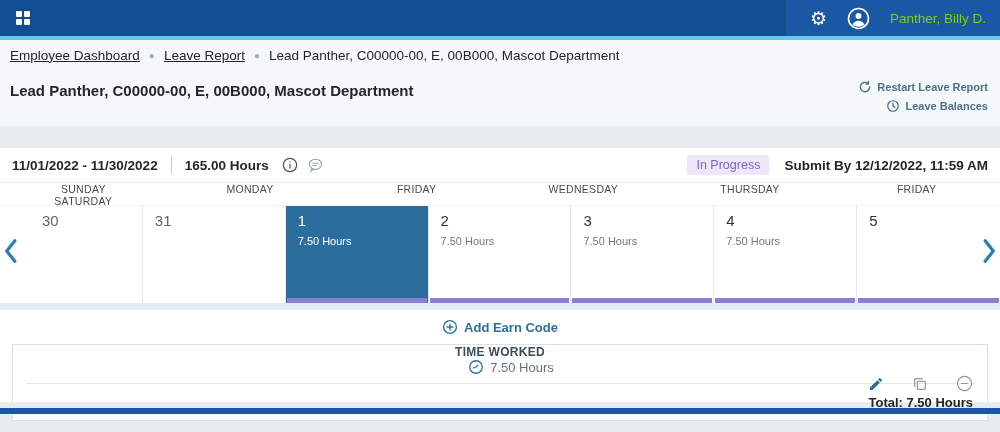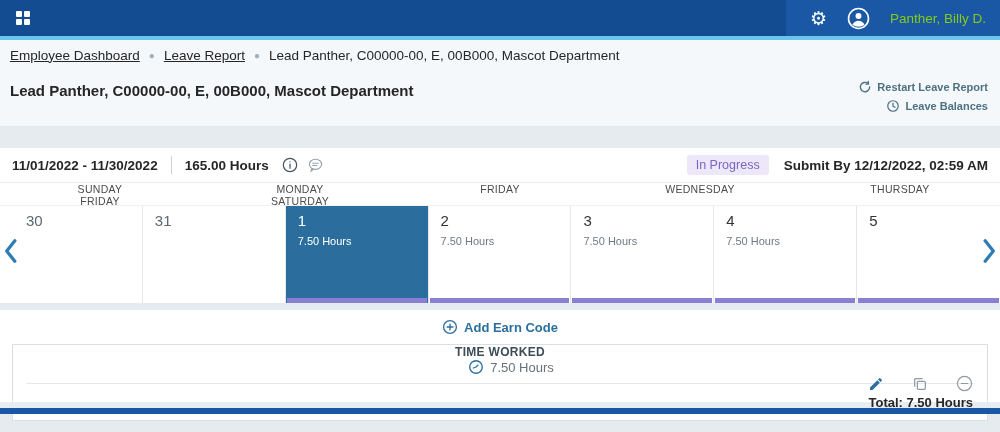--- a/index.html
+++ b/index.html
@@ -30,21 +30,21 @@
   
   .cal-card { position:relative; background:#fff; }
   .period-bar { height:35px; display:flex; align-items:center; padding:0 12px; border-bottom:1px solid #e8edf0;gap:44px; }
   .pb-left { display:flex; align-items:center; }
   .pb-bold { font-size:13.5px; font-weight:bold; }
   .pb-divider { width:1px; height:18px; background:#c9d1d7; margin:0 13px; }
   .pb-icon { margin-left:13px; display:flex; align-items:center; cursor:pointer; }
   .pb-right { margin-left:auto; display:flex; align-items:center; gap:15px; }
   .status-badge { background:#ece7f9; color:#7e64c6; font-size:12.5px; padding:3px 9px; border-radius:3px; }
 
-  .day-header { height:22px; display:grid; grid-template-columns:repeat(5,1fr); align-items:center; }
+  .day-header { height:22px; display:grid; grid-template-columns:repeat(6,1fr); align-items:center; }
   .day-header span { text-align:center; font-size:10.5px; color:#4b4b4b; letter-spacing:.3px; }
 
   .cal-cells { display:grid; grid-template-columns:repeat(7,1fr); height:98px; border-top:1px solid #f0f2f4; }
   .cal-cell { position:relative; padding:6px 12px; border-right:1px solid #e2e7ea; cursor:pointer; }
   .cal-cell:last-child { border-right:none; }
   .day-num { font-size:15px; color:#333; }
   .cal-cell.out-month .day-num { color:#5c6870; }
   .day-hours { font-size:11px; color:#6e7a82; margin-top:6px; }
   .cal-cell.in-period::after { content:""; position:absolute; left:1px; right:1px; bottom:0; height:5px; background:#8b7fd4; }
   .cal-cell.selected { background:#2b6e9e; }
@@ -143,36 +143,36 @@
           <svg width="17" height="16" viewBox="0 0 24 24" fill="none" stroke="#93a0a8" stroke-width="1.7" stroke-linecap="round">
             <ellipse cx="12" cy="11" rx="9.2" ry="7.6"></ellipse>
             <path d="M6.5 17.6 5.4 21l3.6-2.6"></path>
             <line x1="8" y1="9.4" x2="16" y2="9.4"></line>
             <line x1="8" y1="12.8" x2="13.5" y2="12.8"></line>
           </svg>
         </span>
       </div>
       <div class="pb-right">
         <span class="status-badge">In Progress</span>
-        <span class="pb-bold">Submit By 12/12/2022, 02:59 AM</span>
+        <span class="pb-bold">Submit By 12/12/2022, 11:59 AM</span>
       </div>
     </div>
 
     <div class="day-header">
       <span>SUNDAY</span>
       <span>MONDAY</span>
       <span>FRIDAY</span>
       <span>WEDNESDAY</span>
       <span>THURSDAY</span>
       <span>FRIDAY</span>
       <span>SATURDAY</span>
     </div>
 
     <div class="cal-cells">
-      <div class="cal-cell out-month" style="padding-left:26px">
+      <div class="cal-cell out-month" style="padding-left:42px">
         <div class="day-num">30</div>
         <div class="day-hours"></div>
       </div>
       <div class="cal-cell out-month">
         <div class="day-num">31</div>
         <div class="day-hours"></div>
       </div>
       <div class="cal-cell selected in-period">
         <div class="day-num">1</div>
         <div class="day-hours">7.50 Hours</div>

